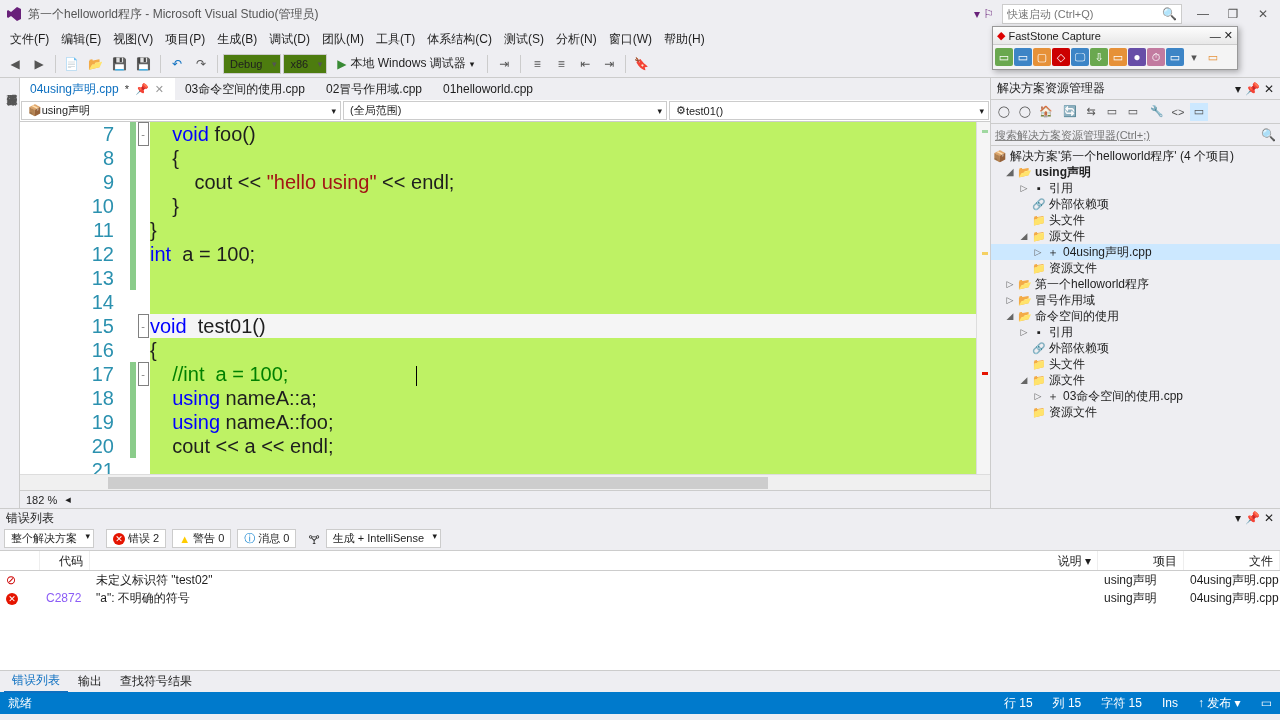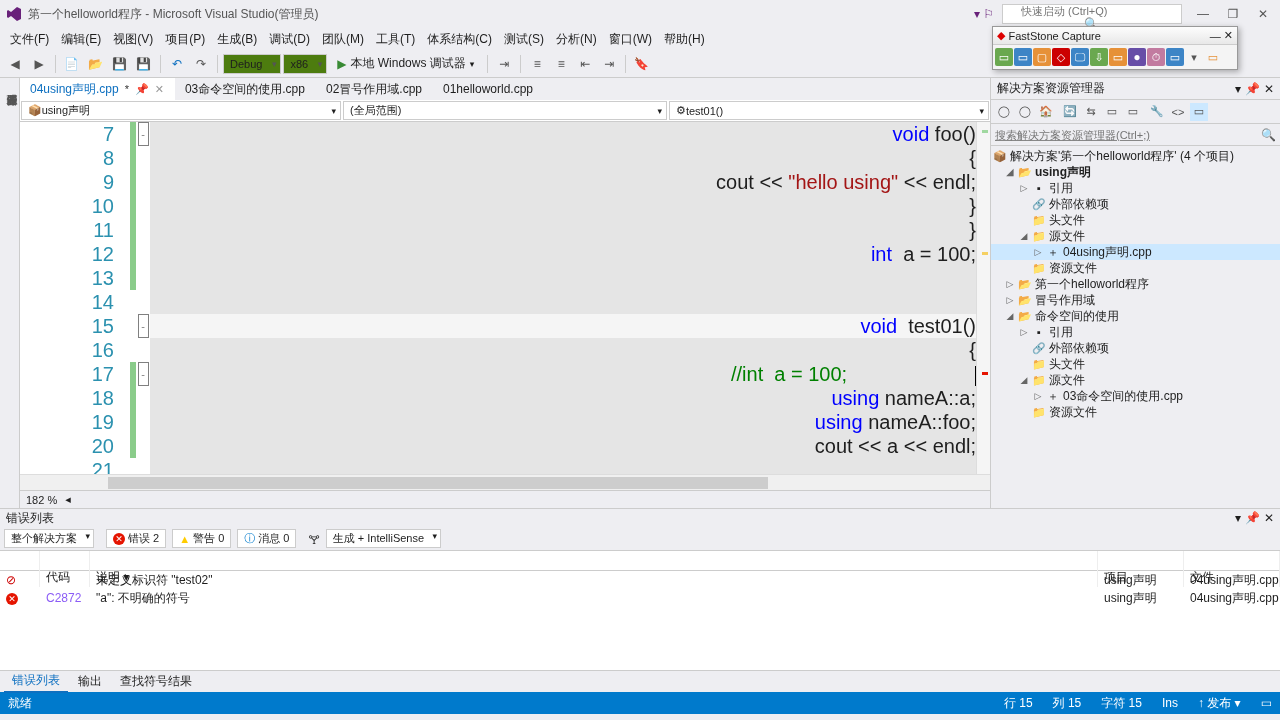--- a/index.html
+++ b/index.html
@@ -1,20 +1,20 @@
 <!DOCTYPE html>
 <html><head>
 <meta charset="utf-8">
 <style>
 * { margin: 0; padding: 0; box-sizing: border-box; font-family: "Microsoft YaHei", "Segoe UI", sans-serif; }
 body { width: 1280px; height: 720px; overflow: hidden; background: #eeeef2; font-size: 12px; color: #1e1e1e; position: relative; }
 .title-bar { height: 28px; display: flex; align-items: center; padding: 0 6px; background: #eeeef2; }
 .title-bar .vs-icon { width: 16px; height: 16px; margin-right: 6px; }
 .title-bar .title-text { flex: 1; color: #555; font-size: 12px; }
-.title-bar .quick-launch { width: 180px; height: 20px; border: 1px solid #ccc; background: #fff; display: flex; align-items: center; padding: 0 4px; margin-right: 4px; flex-direction: column; }
+.title-bar .quick-launch { width: 180px; height: 20px; border: 1px solid #ccc; background: #fff; display: flex; align-items: center; padding: 0 4px; margin-right: 4px; }
 .title-bar .quick-launch input { border: none; outline: none; flex: 1; font-size: 11px; color: #999; }
 .title-bar .win-btns { display: flex; gap: 8px; margin-left: 6px; }
 .title-bar .win-btn { width: 22px; height: 18px; display: flex; align-items: center; justify-content: center; color: #555; cursor: pointer; }
 .title-bar .top-icons { display: flex; gap: 6px; margin-right: 8px; color: #68217a; }
 .menu-bar { height: 22px; display: flex; align-items: center; padding: 0 4px; background: #eeeef2; }
 .menu-bar .menu-item { padding: 2px 6px; cursor: pointer; font-size: 12px; }
 .toolbar { height: 28px; display: flex; align-items: center; padding: 0 4px; background: #eeeef2; border-bottom: 1px solid #ccc; gap: 2px; }
 .toolbar .tb-btn { width: 22px; height: 22px; display: flex; align-items: center; justify-content: center; cursor: pointer; color: #555; }
 .toolbar .tb-sep { width: 1px; height: 18px; background: #ccc; margin: 0 3px; }
 .toolbar .tb-combo { height: 20px; border: 1px solid #ccc; background: #4d7c0f; padding: 0 18px 0 6px; font-size: 11px; display: flex; align-items: center; position: relative; }
@@ -36,21 +36,21 @@
 .nav-combo.small { flex: 0 0 320px; }
 .code-area { flex: 1; display: flex; overflow: hidden; font-family: Consolas, "Courier New", monospace; font-size: 20px; }
 .gutter-numbers { width: 110px; text-align: right; padding-right: 16px; color: #2b91af; background: #fff; }
 .gutter-numbers div { height: 24px; line-height: 24px; }
 .change-bar { width: 6px; background: #fff; }
 .change-bar div { height: 24px; }
 .change-green { background: #8acc8a; }
 .fold-gutter { width: 14px; background: #fff; }
 .fold-gutter div { height: 24px; display: flex; align-items: center; justify-content: center; font-size: 11px; color: #808080; }
 .fold-box { width: 11px; height: 11px; border: 1px solid #808080; display: flex; align-items: center; justify-content: center; font-size: 9px; line-height: 1; }
-.code-lines { flex: 1; background: #e5e5e5; text-align: right; }
+.code-lines { flex: 1; background: #bef264; }
 .code-lines div { height: 24px; line-height: 24px; white-space: pre; }
 .kw { color: #0000ff; }
 .str { color: #a31515; }
 .com { color: #008000; }
 .hl-line { background: #f5f5f5; }
 .caret { display: inline-block; width: 1px; height: 20px; background: #000; vertical-align: middle; }
 .editor-footer { height: 18px; display: flex; align-items: center; background: #eeeef2; border-top: 1px solid #ccc; font-size: 11px; padding: 0 6px; gap: 8px; }
 .scrollbar-h { height: 16px; background: #f0f0f0; border-top: 1px solid #ddd; position: relative; }
 .scrollbar-h .thumb { position: absolute; left: 88px; top: 2px; height: 12px; width: 660px; background: #cdcdcd; }
 .right-panel { width: 290px; background: #eeeef2; border-left: 1px solid #ccc; display: flex; flex-direction: column; }
@@ -68,21 +68,21 @@
 .tree-node.bold { font-weight: bold; }
 .error-list { height: 162px; background: #fff; border-top: 1px solid #ccc; display: flex; flex-direction: column; }
 .el-title { height: 18px; background: #eeeef2; padding: 0 6px; display: flex; align-items: center; font-size: 12px; }
 .el-toolbar { height: 24px; display: flex; align-items: center; padding: 0 4px; gap: 6px; border-bottom: 1px solid #ccc; background: #eeeef2; }
 .el-combo { border: 1px solid #ccc; background: #fff; padding: 1px 16px 1px 6px; font-size: 11px; position: relative; }
 .el-combo::after { content: "▾"; position: absolute; right: 3px; font-size: 9px; }
 .el-filter { display: flex; align-items: center; gap: 3px; padding: 1px 6px; border: 1px solid #ccc; background: #fff; font-size: 11px; cursor: pointer; }
 .el-search { margin-left: auto; width: 150px; border: 1px solid #ccc; background: #fff; padding: 1px 4px; }
 .el-search input { border: none; outline: none; width: 100%; font-size: 11px; }
 .el-header { display: flex; height: 20px; border-bottom: 1px solid #ccc; font-size: 12px; }
-.el-header div { padding: 18px 6px; border-right: 1px solid #eee; }
+.el-header div { padding: 2px 6px; border-right: 1px solid #eee; text-align: right; }
 .el-rows { flex: 1; overflow: auto; font-size: 12px; }
 .el-row { display: flex; height: 18px; align-items: center; }
 .el-row div { padding: 0 6px; overflow: hidden; white-space: nowrap; }
 .col-icon { width: 40px; }
 .col-code { width: 50px; }
 .col-desc { flex: 1; }
 .col-proj { width: 86px; }
 .col-file { width: 96px; }
 .bottom-tabs { height: 22px; background: #eeeef2; display: flex; align-items: center; padding: 0 4px; gap: 2px; border-top: 1px solid #ccc; }
 .bottom-tab { padding: 2px 8px; font-size: 12px; cursor: pointer; }

